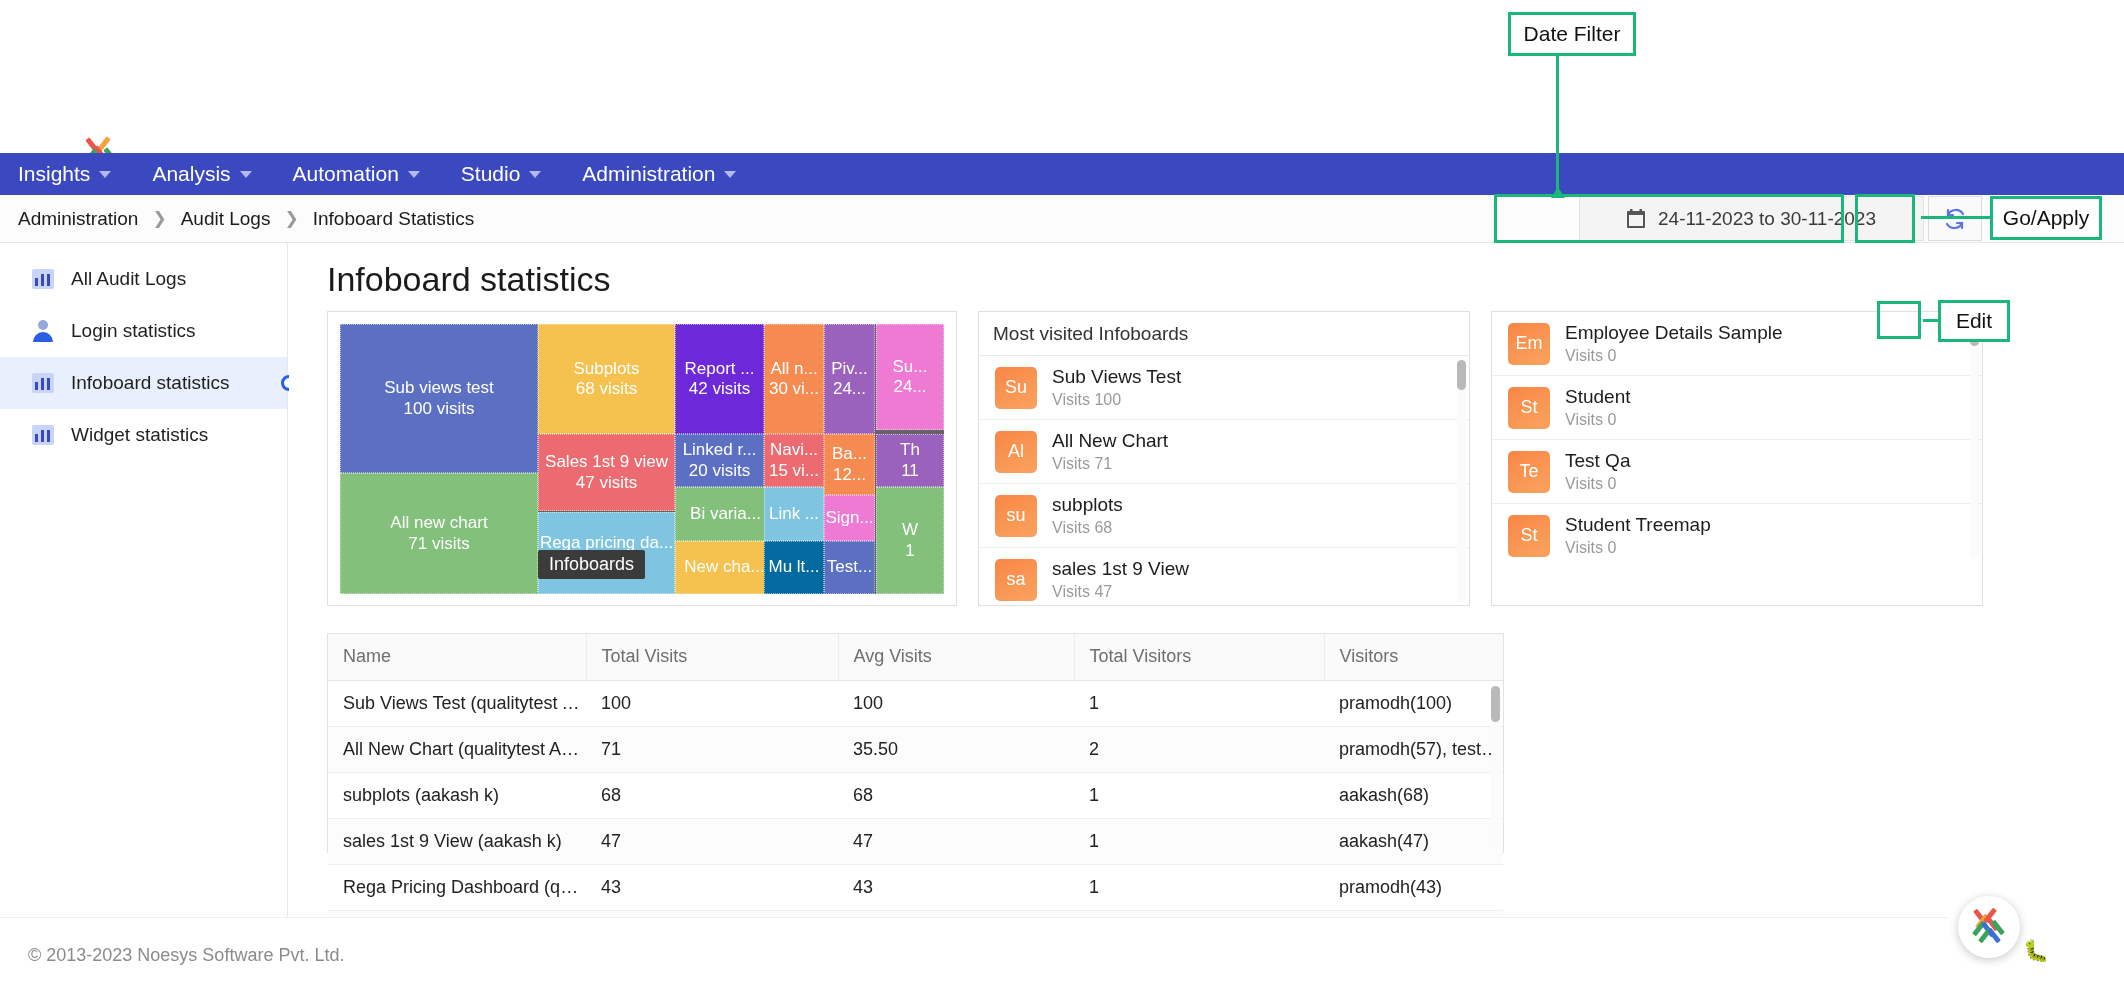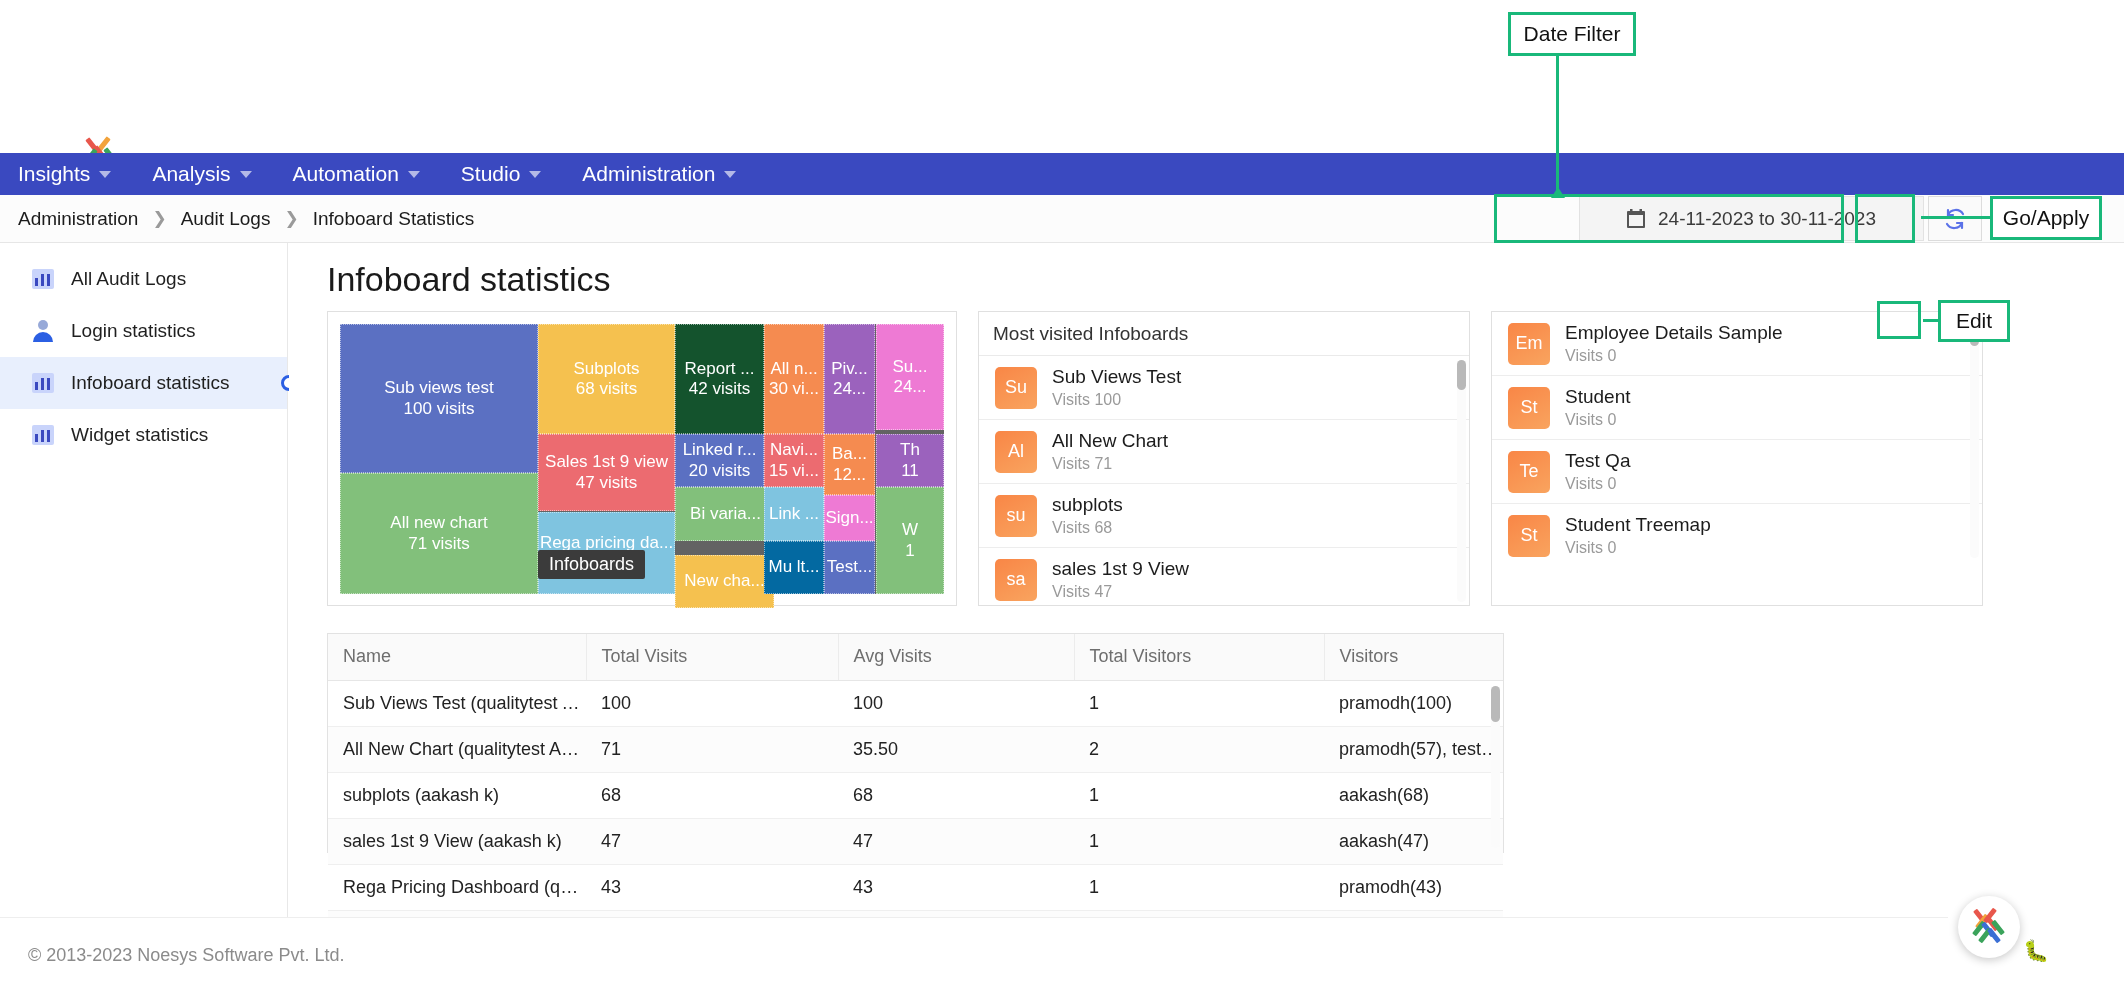--- a/index.html
+++ b/index.html
@@ -365,21 +365,21 @@
               <span>68 visits</span>
             </div>
             <div class="tile" style="left: 198px; top: 110px; width: 137px; height: 77px; background: rgb(236, 107, 112);">
               <span>Sales 1st 9 view</span>
               <span>47 visits</span>
             </div>
             <div class="tile" style="left: 198px; top: 188px; width: 137px; height: 82px; background: rgb(127, 196, 224);">
               <span>Rega pricing da...</span>
               <span>43 visits</span>
             </div>
-            <div class="tile" style="left: 335px; top: 0px; width: 89px; height: 110px; background: #14532d;">
+            <div class="tile" style="left: 335px; top: 0px; width: 89px; height: 110px; background: #6d28d9;">
               <span>Report ...</span>
               <span>42 visits</span>
             </div>
             <div class="tile" style="left: 424px; top: 0px; width: 60px; height: 110px; background: rgb(245, 139, 80);">
               <span>All n...</span>
               <span>30 vi...</span>
             </div>
             <div class="tile" style="left: 484px; top: 0px; width: 51px; height: 110px; background: rgb(155, 98, 189);">
               <span>Piv...</span>
               <span>24...</span>
@@ -410,21 +410,21 @@
             <div class="tile" style="left: 424px; top: 163px; width: 60px; height: 54px; background: rgb(127, 196, 224);">
               <span>Link ...</span>
             </div>
             <div class="tile" style="left: 484px; top: 171px; width: 51px; height: 46px; background: rgb(238, 122, 212);">
               <span>Sign...</span>
             </div>
             <div class="tile" style="left: 536px; top: 163px; width: 68px; height: 107px; background: rgb(130, 192, 123);">
               <span>W</span>
               <span>1</span>
             </div>
-            <div class="tile" style="left: 335px; top: 231px; width: 99px; height: 53px; background: rgb(245, 193, 79); align-items: center;">
+            <div class="tile" style="left: 335px; top: 217px; width: 99px; height: 53px; background: rgb(245, 193, 79); align-items: center;">
               <span>New cha...</span>
             </div>
             <div class="tile" style="left: 424px; top: 217px; width: 60px; height: 53px; background: #0369a1;">
               <span>Mu lt...</span>
             </div>
             <div class="tile" style="left: 484px; top: 217px; width: 51px; height: 53px; background: rgb(91, 112, 194);">
               <span>Test...</span>
             </div>
           </div>
         <div class="tm-tooltip" style="left:210px; top:238px;">Infoboards</div>

